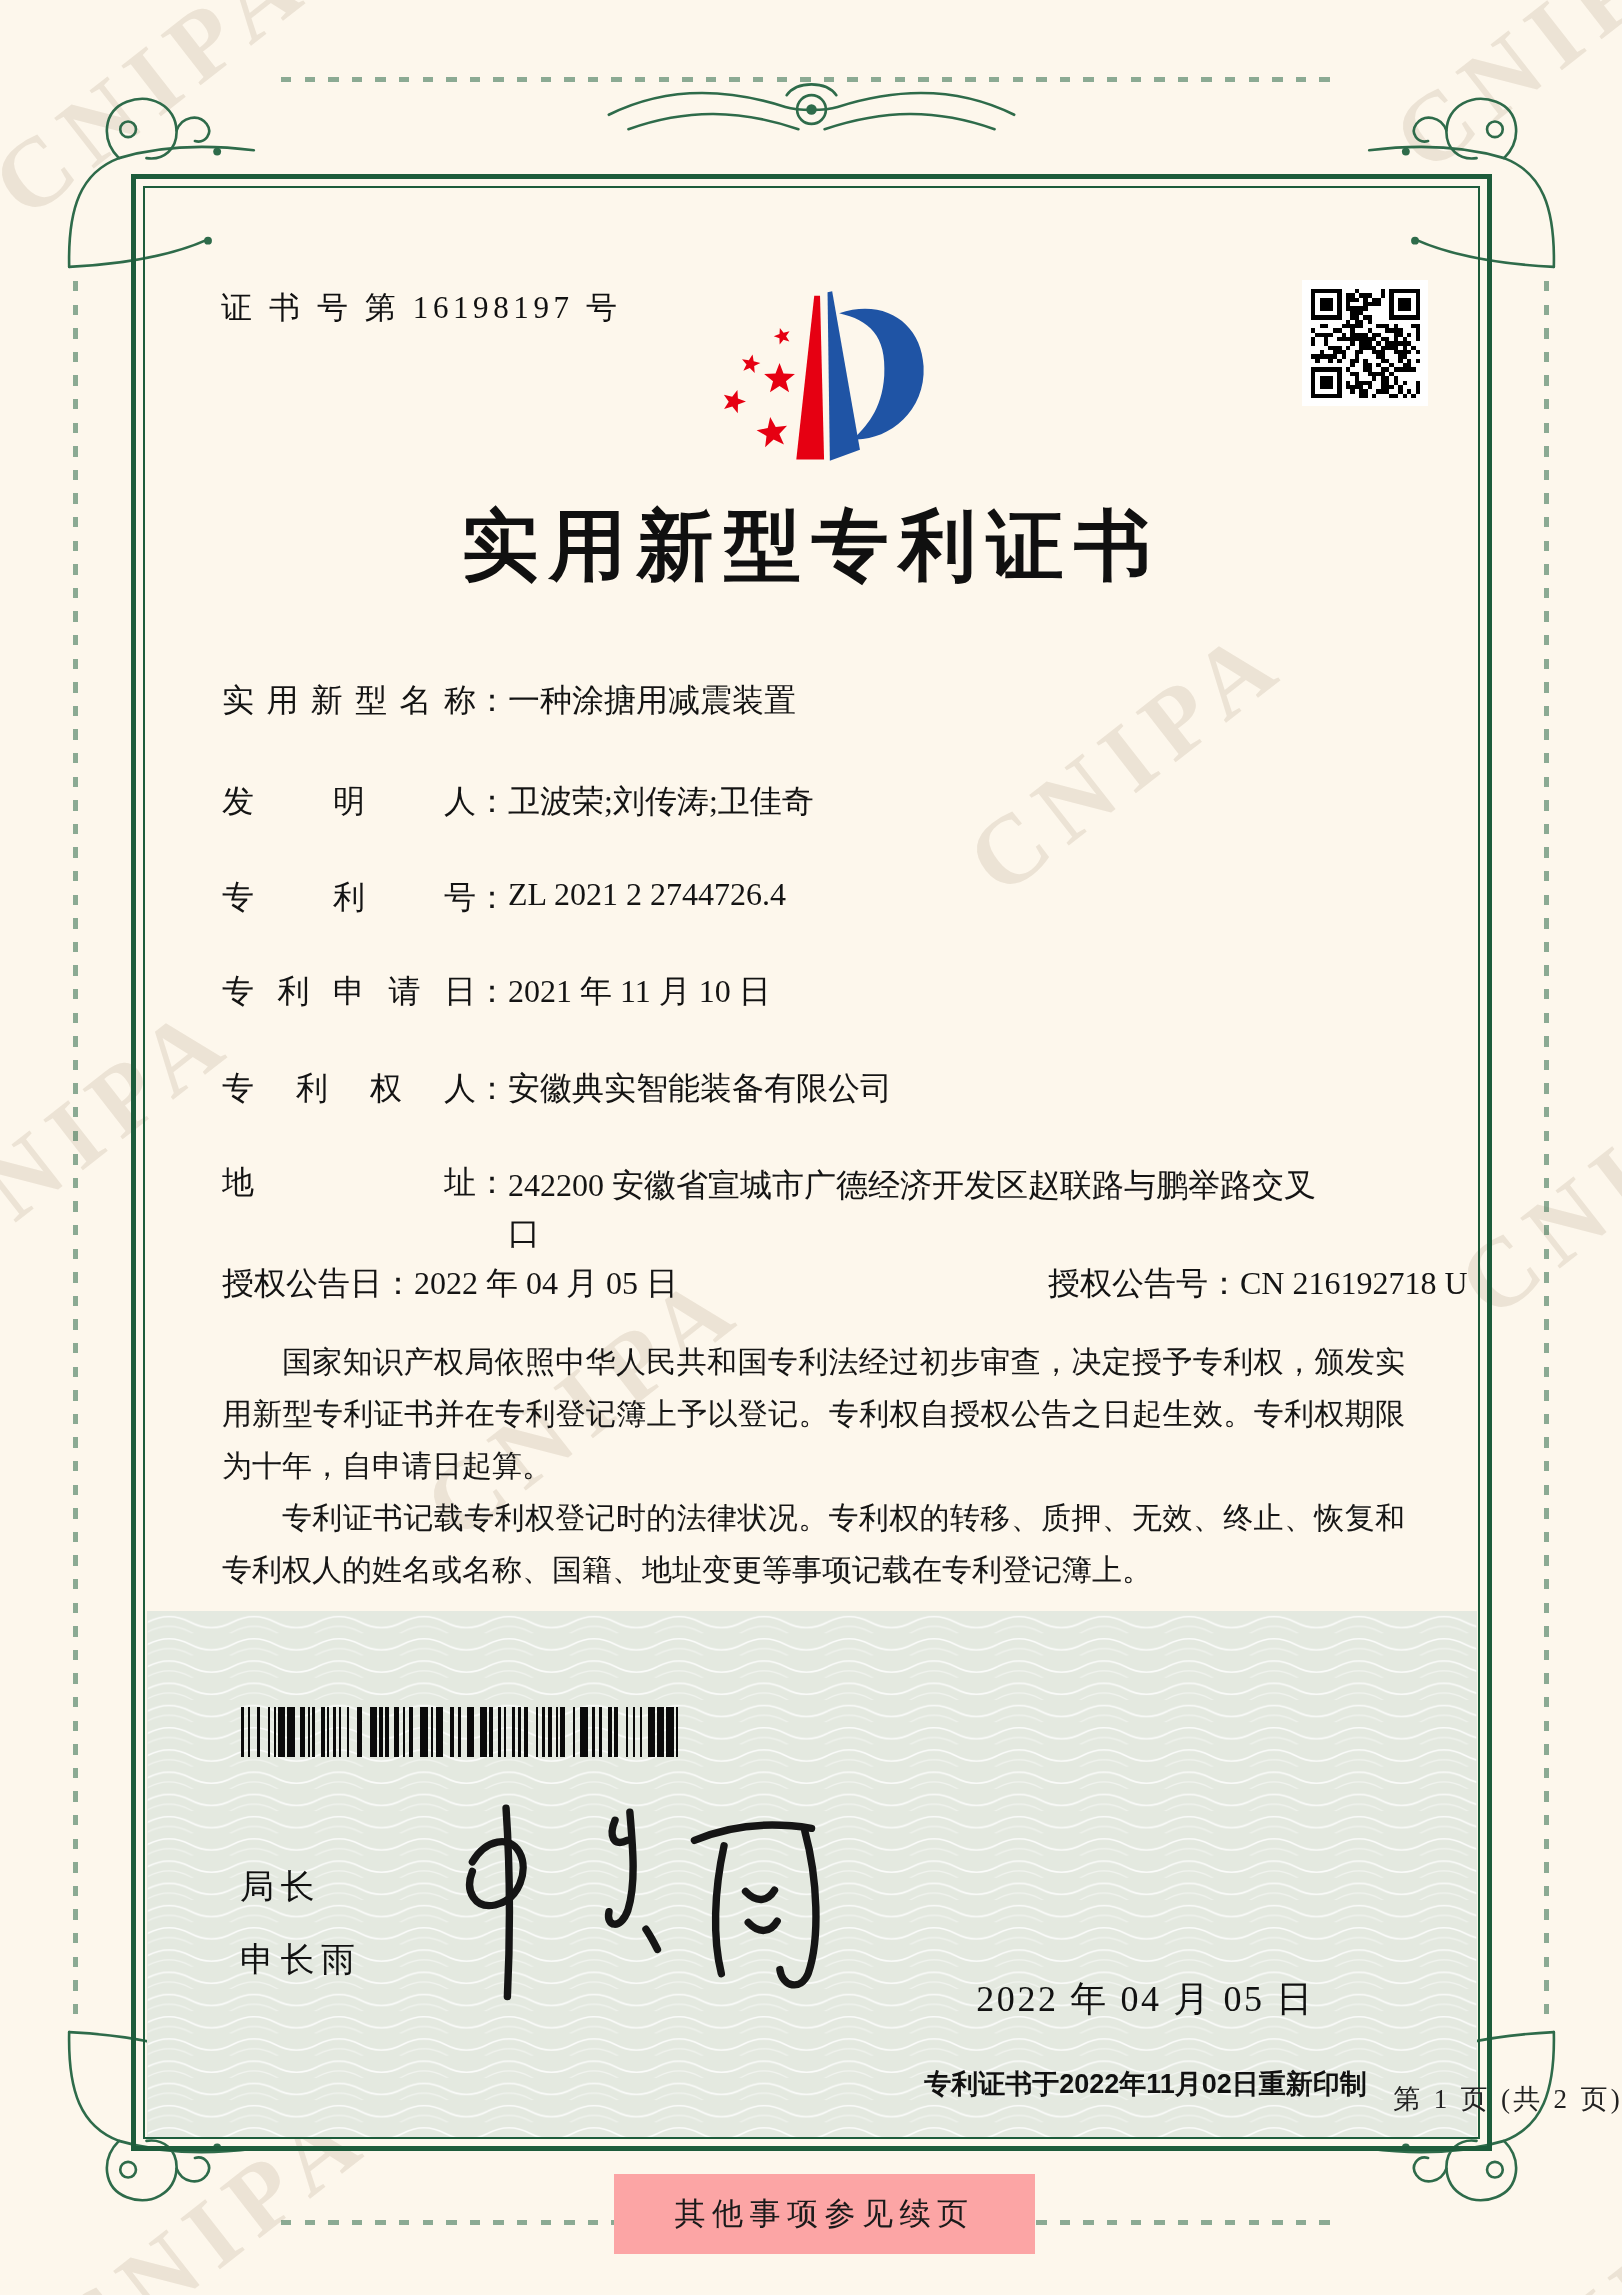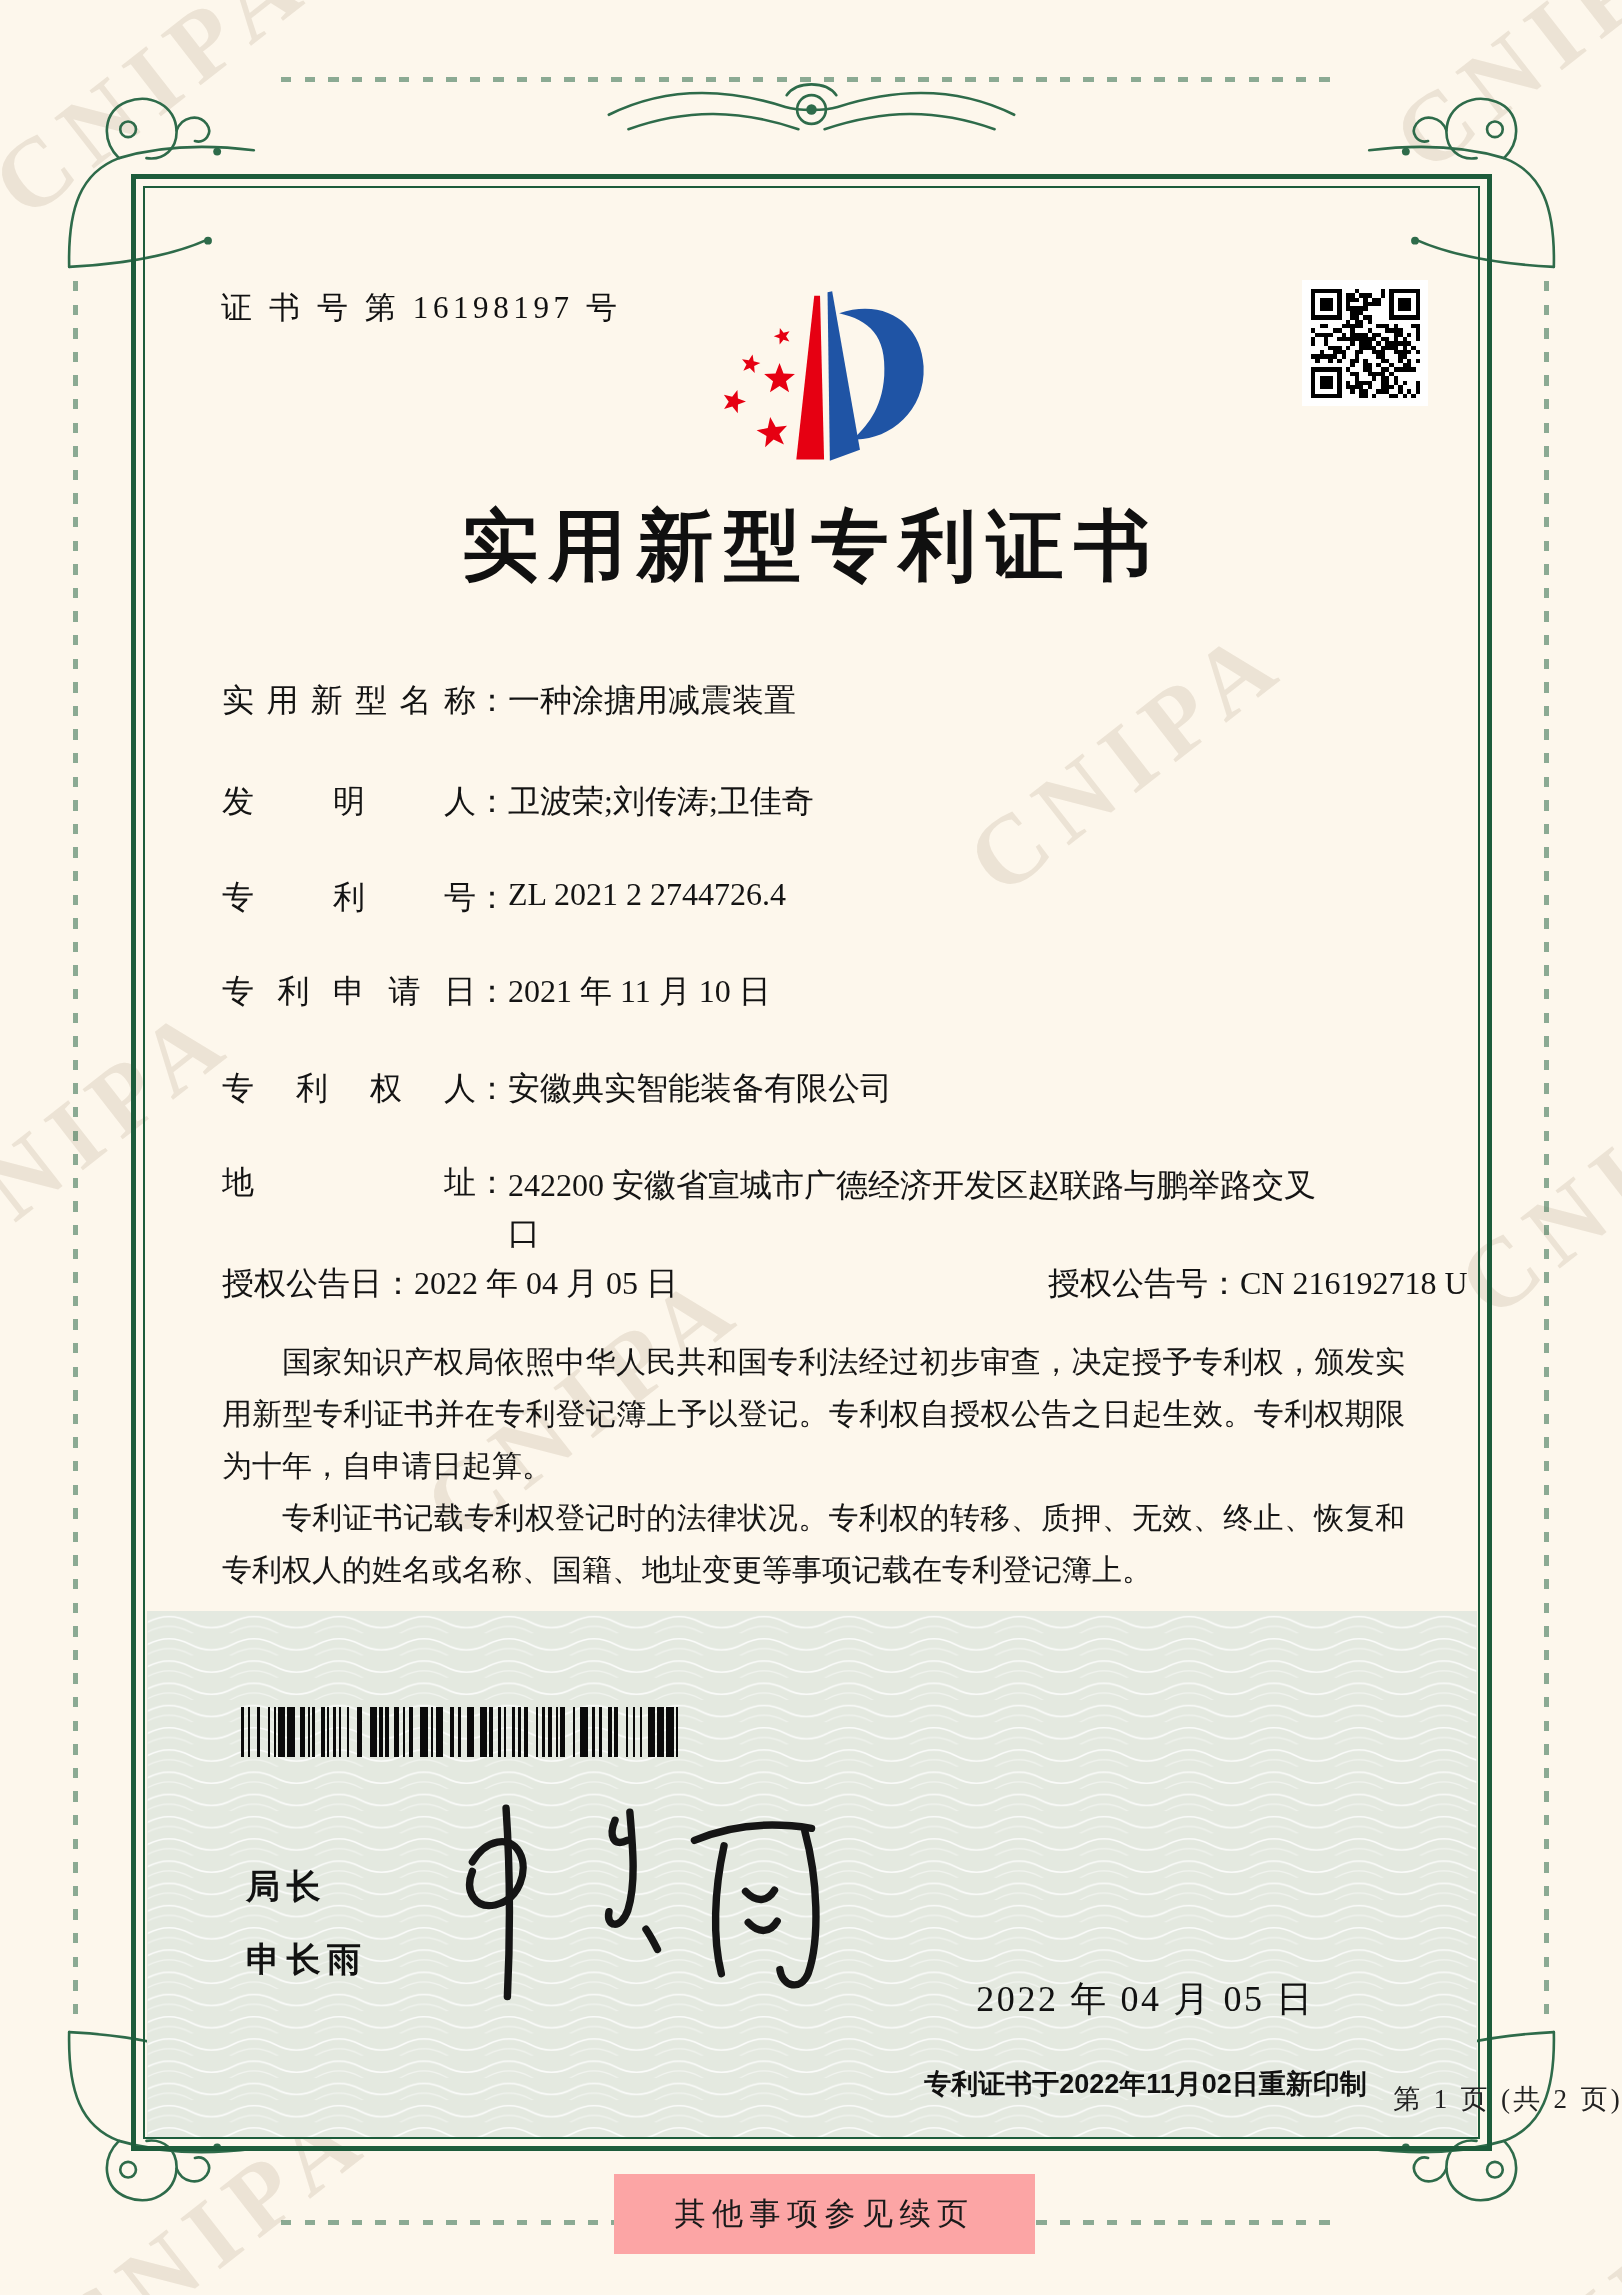--- a/index.html
+++ b/index.html
@@ -43,21 +43,21 @@
   .fvalue { vertical-align:top; }
   .fvalue.wrap { display:inline-block; white-space:normal; width:834px; line-height:48px; }
   .grant2 { position:absolute; left:826px; top:0; }
 
   .bodytext { position:absolute; left:222px; top:1336px; width:1183px; }
   .bodytext p { font-size:30px; line-height:52px; text-align:justify; text-indent:2em; color:#161616; }
 
   .barcode { position:absolute; left:241px; top:1707px; width:442px; height:50px; display:flex; align-items:stretch; }
   .barcode i { display:block; height:100%; }
 
-  .signer { position:absolute; left:246px; font-size:34px; font-weight:bold; letter-spacing:6.5px;
+  .signer { position:absolute; left:240px; font-size:34px; font-weight:normal; letter-spacing:6.5px;
             font-family:"Liberation Sans", sans-serif; color:#111; }
   .sig { position:absolute; left:393px; top:1797px; width:471px; height:216px; }
 
   .issuedate { position:absolute; left:910px; top:1975px; width:471px; text-align:center;
                font-size:36px; letter-spacing:2.6px; color:#111; }
   .reprint { position:absolute; left:910px; top:2026px; width:471px; text-align:center; font-size:27px;
              font-weight:bold; font-family:"Liberation Sans", sans-serif; color:#111;margin-top:40px; }
   .pagefoot { position:absolute; left:0; top:2081px; width:1623px; text-align:right;
               font-size:27px; letter-spacing:3.3px; color:#222; }
 

